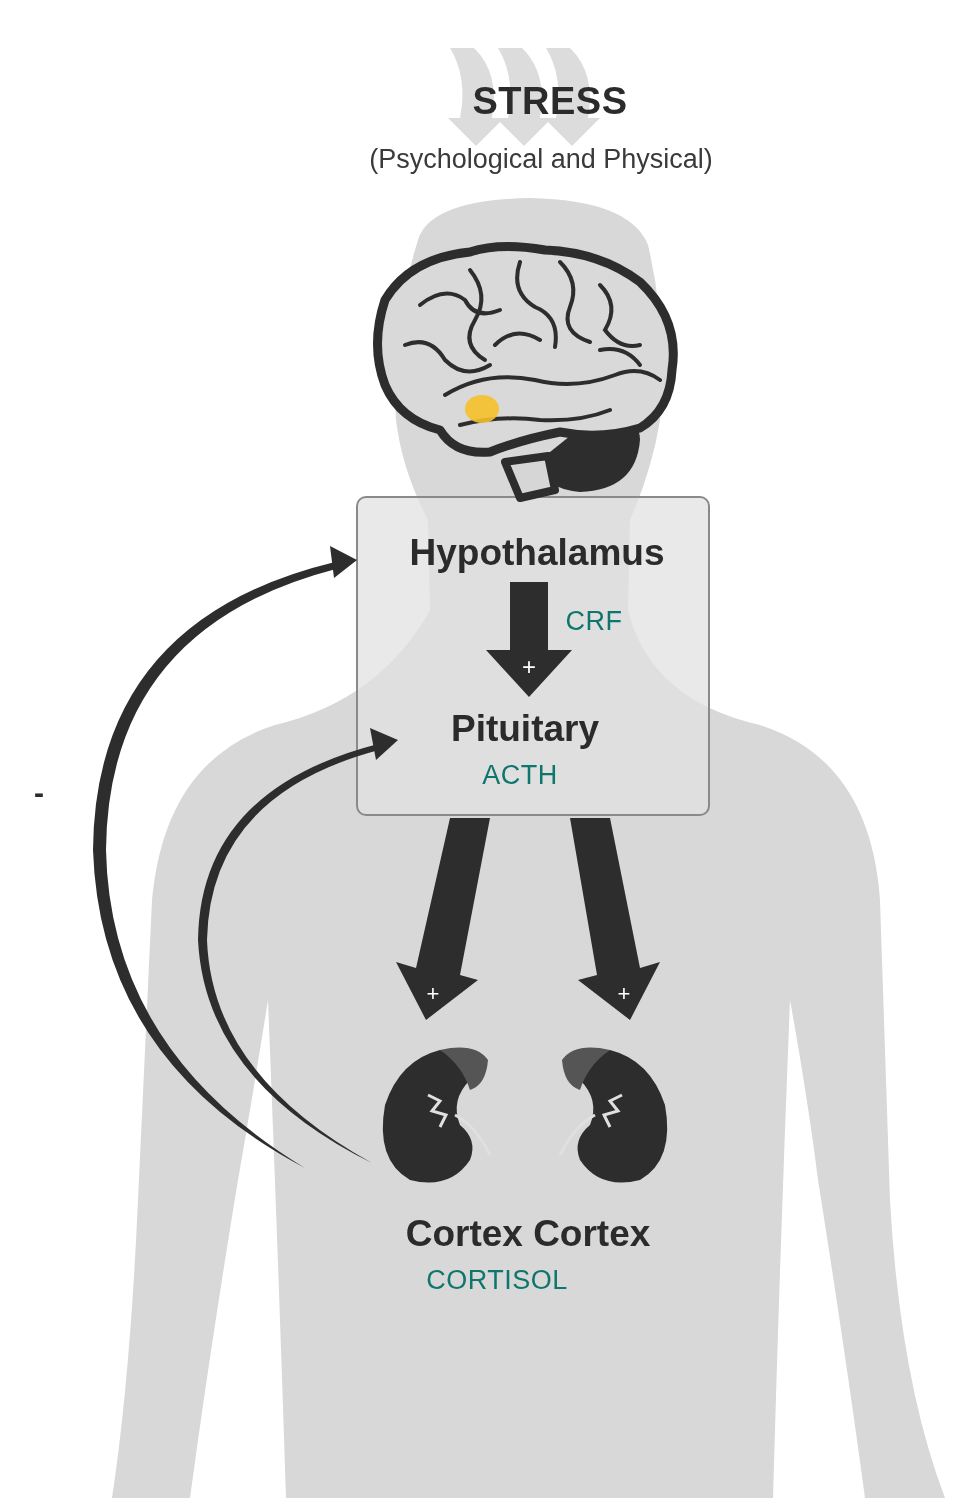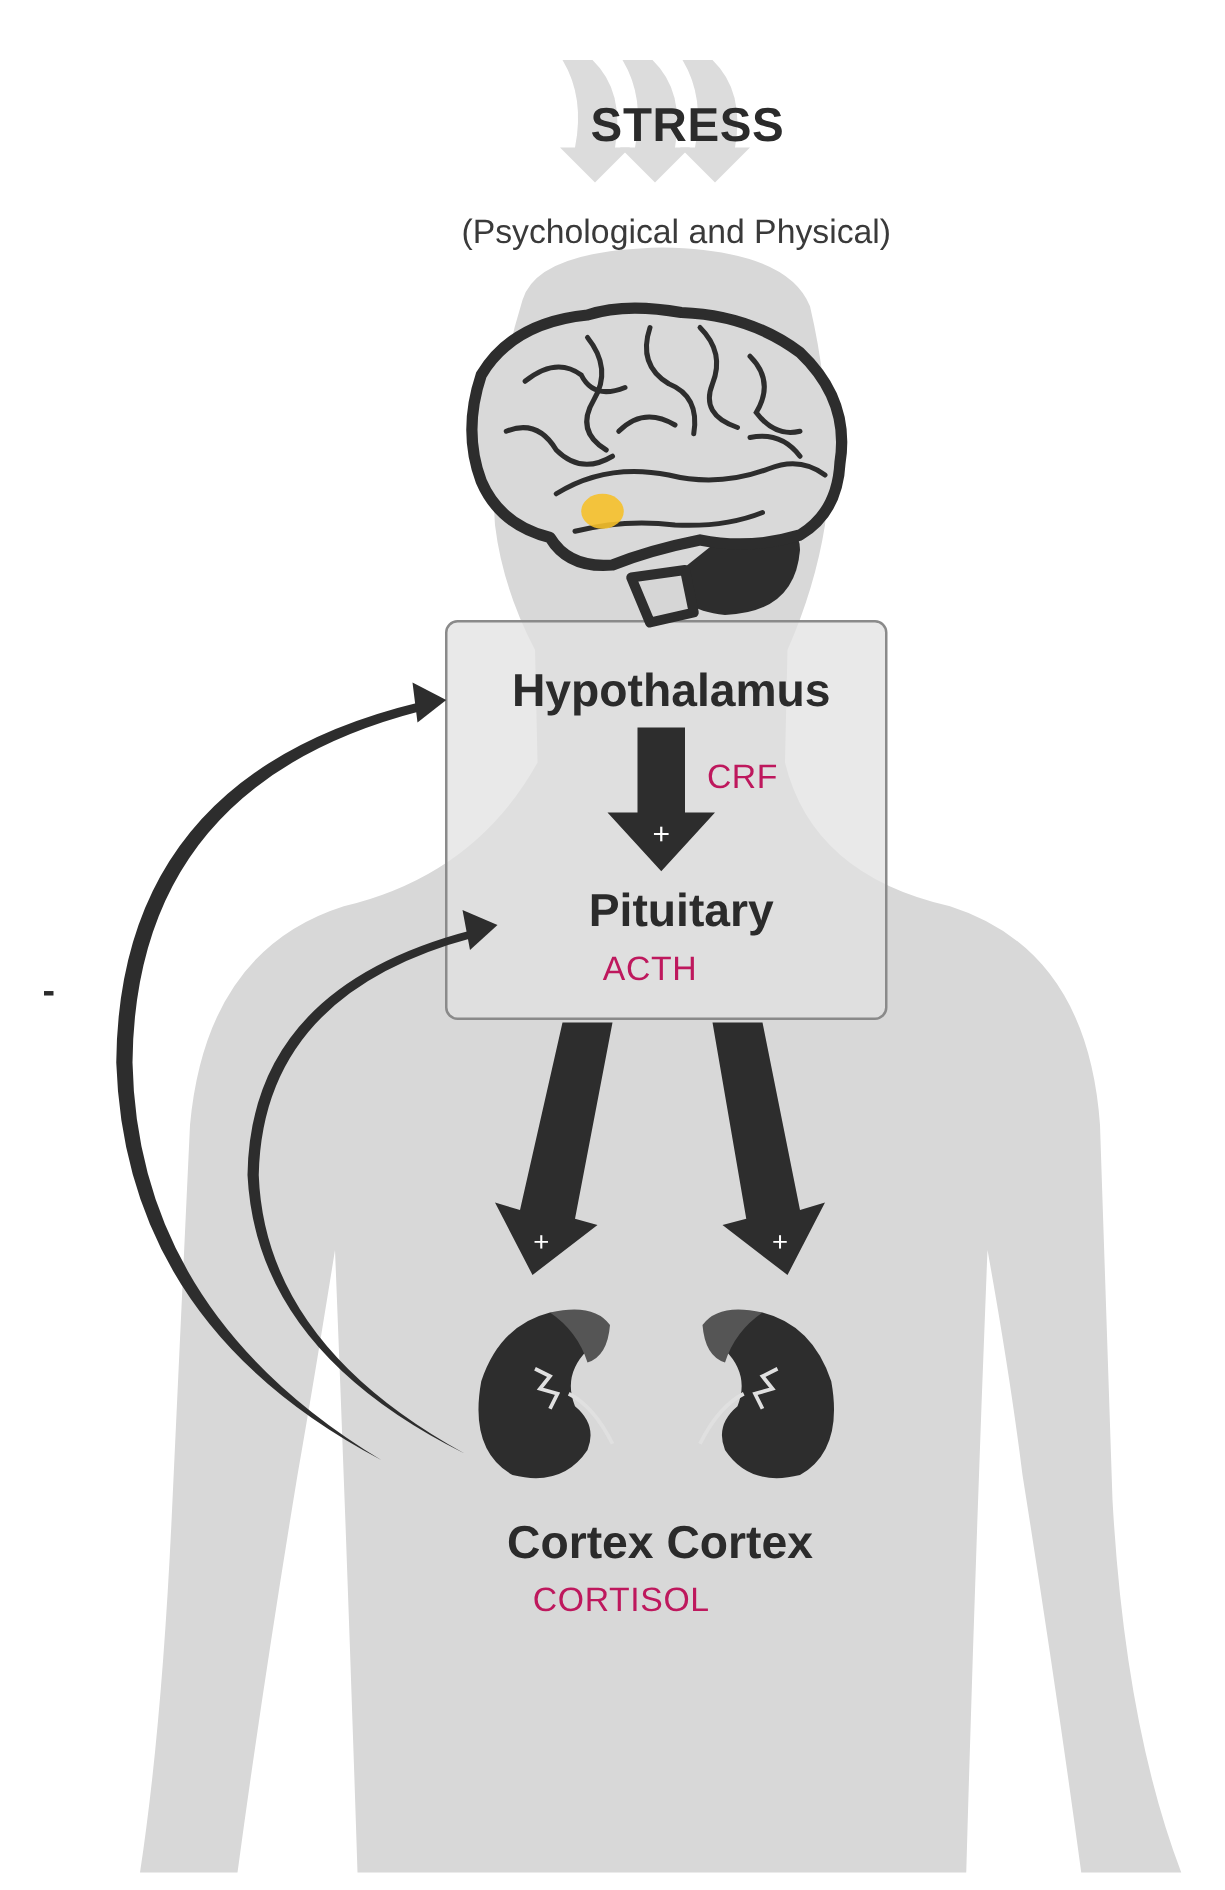--- a/index.html
+++ b/index.html
@@ -2,21 +2,21 @@
 <html><head>
 <meta charset="utf-8">
 <style>
   html, body { margin: 0; padding: 0; background: #ffffff; }
   body { width: 980px; height: 1512px; position: relative; overflow: hidden; font-family: "Liberation Sans", sans-serif; }
   #diagram { position: absolute; left: 0; top: 0; width: 980px; height: 1512px; }
   .lbl { position: absolute; color: #2b2b2b; white-space: nowrap; transform: translateX(-50%); }
   .title { font-weight: bold; font-size: 38px; letter-spacing: 0.5px; }
   .subtitle { font-size: 27px; color: #3a3a3a; }
   .organ { font-weight: bold; font-size: 37px; }
-  .hormone { font-size: 27px; color: #be185d; letter-spacing: 0.5px; }
+  .hormone { font-size: 27px; color: #0f766e; letter-spacing: 0.5px; }
   .minus { font-size: 30px; font-weight: bold; transform: none; }
 </style>
 </head>
 <body>
 
 <svg id="diagram" viewBox="0 0 980 1512" xmlns="http://www.w3.org/2000/svg">
 
   <g fill="#d6d6d6" opacity="0.85">
     <path d="M450,48 q18,30 10,70 h-12 l28,28 l28,-28 h-12 q8,-45 -18,-70 z"></path>
     <path d="M498,48 q18,30 10,70 h-12 l28,28 l28,-28 h-12 q8,-45 -18,-70 z"></path>
@@ -89,20 +89,20 @@
     <path fill="#2d2d2d" d="M305,1168 Q100,1060 93,850 Q95,620 335,562 L336,569 Q108,628 106,850 Q110,1050 305,1168 Z"></path>
     <path fill="#2d2d2d" d="M357,560 L330,546 L334,578 Z"></path>
   </g>
   <g>
     <path fill="#2d2d2d" d="M372,1163 Q205,1080 198,940 Q200,790 378,744 L379,750 Q210,795 207,940 Q212,1075 372,1163 Z"></path>
     <path fill="#2d2d2d" d="M398,740 L370,728 L376,760 Z"></path>
   </g>
 </svg>
 
 <div class="lbl title" style="left:530px; top:80px;margin-left:20px;">STRESS</div>
-<div class="lbl subtitle" style="left:541px; top:170px;">(Psychological and Physical)</div>
+<div class="lbl subtitle" style="left:541px; top:144px;">(Psychological and Physical)</div>
 <div class="lbl organ" style="left:537px; top:532px;">Hypothalamus</div>
 <div class="lbl hormone" style="left:594px; top:606px;">CRF</div>
-<div class="lbl organ" style="left:525px; top:708px;margin-left:20px;">Pituitary</div>
+<div class="lbl organ" style="left:525px; top:708px;">Pituitary</div>
 <div class="lbl hormone" style="left:520px; top:760px;">ACTH</div>
 <div class="lbl organ" style="left:528px; top:1213px;">Cortex Cortex</div>
 <div class="lbl hormone" style="left:497px; top:1265px;">CORTISOL</div>
 <div class="lbl minus" style="left:34px; top:776px;">-</div>
 
 </body></html>

